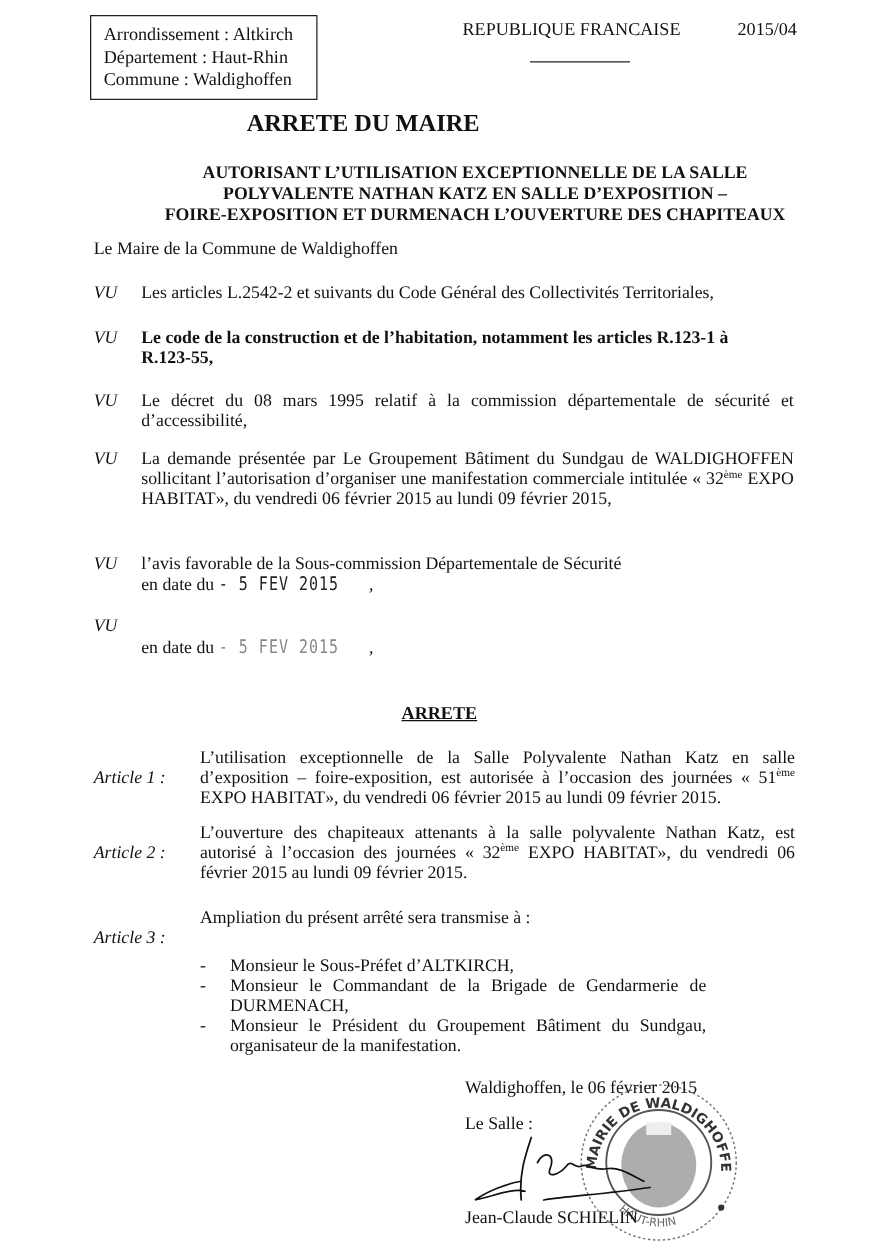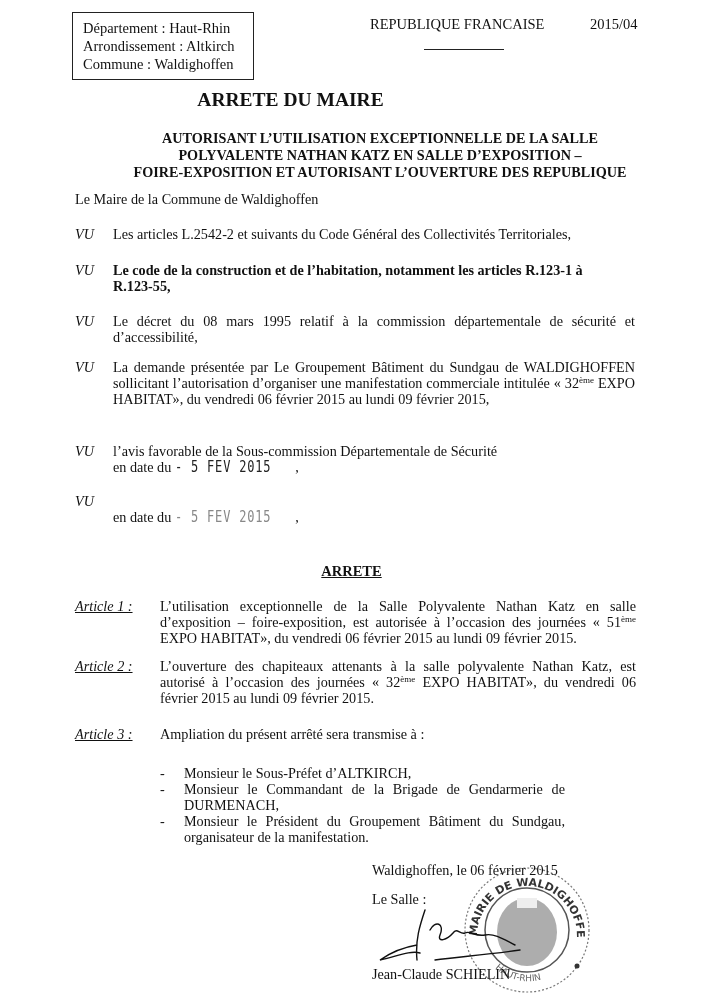--- a/index.html
+++ b/index.html
@@ -31,49 +31,49 @@
     font-family: "DejaVu Sans Mono", "Liberation Mono", monospace;
     font-size: 15px; letter-spacing: 1px; color: #222;
     display: inline-block; transform: scaleX(0.8); transform-origin: left;
   }
   .stamp-date.faded { color: #888; }
   #arrete-heading {
     left: 0; width: 703px; top: 563px; text-align: center; font-weight: bold;
     font-size: 14.5px; text-decoration: underline;
   }
   .article { position: absolute; left: 75px; width: 565px; }
-  .article-label { position: absolute; left: 0; top: 0; font-style: italic; text-decoration: underline; }
+  .article-label { position: absolute; left: 0; top: 16px; font-style: italic; }
   .article-text { position: absolute; left: 85px; top: 0; width: 476px; text-align: justify; }
   sup { font-size: 9px; line-height: 0; vertical-align: 5px; }
   #recipients { left: 160px; top: 765px; width: 405px; }
   .recipient { position: relative; padding-left: 24px; text-align: justify; }
   .recipient .dash { position: absolute; left: 0; top: 0; }
   #place-date { left: 372px; top: 862px; }
   #mayor-label { left: 372px; top: 891px; }
   #mayor-name { left: 372px; top: 966px; }
   #stamp { left: 455px; top: 858px; width: 140px; height: 140px; }
   #signature { left: 375px; top: 905px; width: 150px; height: 65px; }
 </style>
 </head>
 <body>
 
 <div id="admin-box" class="abs">
+  <div>Arrondissement : Altkirch</div>
   <div>Département : Haut-Rhin</div>
-  <div>Arrondissement : Altkirch</div>
   <div>Commune : Waldighoffen</div>
 </div>
 <div id="republique" class="abs">REPUBLIQUE FRANCAISE</div>
 <div id="ref-number" class="abs">2015/04</div>
 <div id="rep-rule" class="abs"></div>
 
 <div id="main-title" class="abs">ARRETE DU MAIRE</div>
 <div id="subtitle" class="abs">
   <div>AUTORISANT L’UTILISATION EXCEPTIONNELLE DE LA SALLE</div>
   <div>POLYVALENTE NATHAN KATZ EN SALLE D’EXPOSITION –</div>
-  <div>FOIRE-EXPOSITION ET AUTORISANT L’OUVERTURE DES REPUBLIQUE</div>
+  <div>FOIRE-EXPOSITION ET DURMENACH L’OUVERTURE DES CHAPITEAUX</div>
 </div>
 
 <div id="preamble" class="abs">Le Maire de la Commune de Waldighoffen</div>
 
 <div class="vu-row" style="top:226px;">
   <span class="vu-label">VU</span>
   <span class="vu-text nojust">Les articles L.2542-2 et suivants du Code Général des Collectivités Territoriales,</span>
 </div>
 <div class="vu-row" style="top:262px;">
   <span class="vu-label">VU</span>

